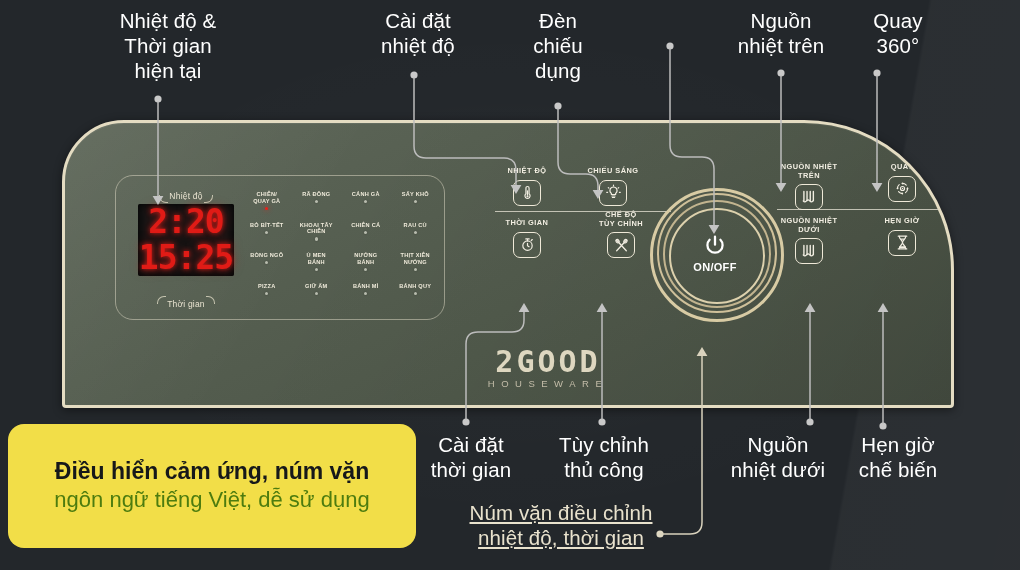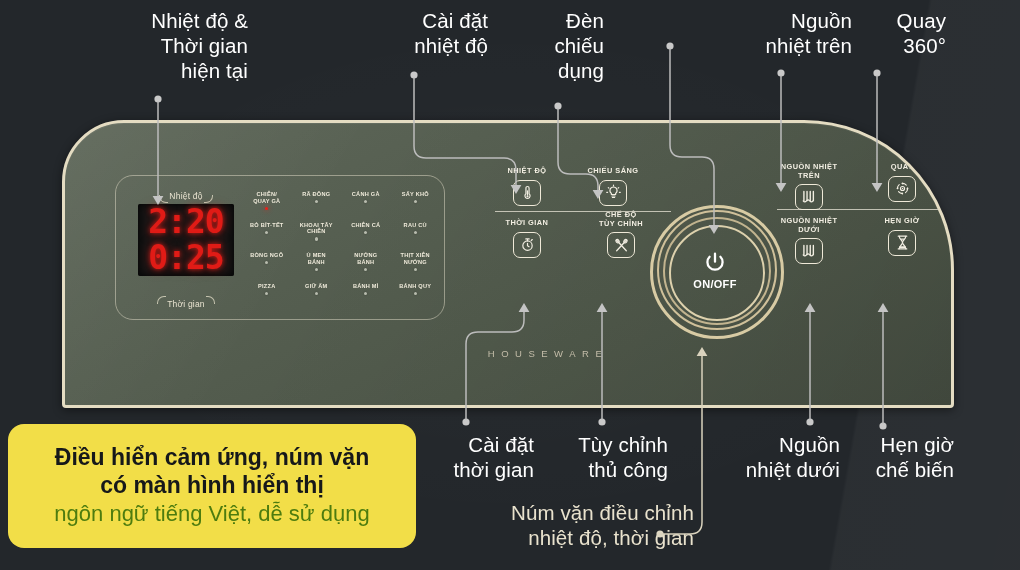--- a/index.html
+++ b/index.html
@@ -94,21 +94,21 @@
     line-height:8.6px;text-transform:uppercase;white-space:pre-line;margin-bottom:4px;
   }
   .key-btn{
     width:28px;height:26px;margin:0 auto;border:1.3px solid #efe9d8;border-radius:7px;
     display:flex;align-items:center;justify-content:center;box-sizing:border-box;
   }
   .key-btn svg{display:block;}
   .divider{position:absolute;height:1.2px;background:rgba(240,236,222,.72);}
 
   
-  .knob{position:absolute;left:650px;top:205px;width:128px;height:128px;}
+  .knob{position:absolute;left:650px;top:188px;width:128px;height:128px;}
   .ring{position:absolute;border-radius:50%;border-style:solid;}
   .r1{left:0;top:0;width:128px;height:128px;border-width:3px;border-color:#d8cba4;}
   .r2{left:7px;top:5px;width:116px;height:116px;border-width:2.4px;border-color:#cfc09a;}
   .r3{left:13px;top:12px;width:104px;height:104px;border-width:2px;border-color:#c2b48f;}
   .r4{left:19px;top:20px;width:92px;height:92px;border-width:2.6px;border-color:#ddd1ad;}
   .knob-core{
     position:absolute;left:22px;top:22px;width:86px;height:86px;border-radius:50%;
     display:flex;flex-direction:column;align-items:center;justify-content:center;gap:2px;
   }
   .pwr-ico{width:26px;height:26px;}
@@ -118,21 +118,21 @@
   .brand{position:absolute;left:388px;top:224px;width:190px;text-align:center;}
   .brand-1{
     font-size:30px;font-weight:700;letter-spacing:3px;color:#ded7c0;line-height:30px;
     font-family:"DejaVu Sans Mono","Liberation Mono",monospace;
   }
   .brand-2{font-size:9.5px;letter-spacing:6.5px;color:#c4bda9;margin-top:1px;}
 
   
   .callout{position:absolute;color:#ffffff;font-size:20.5px;line-height:25px;white-space:pre-line;letter-spacing:.1px;}
   .callout.cream{color:#e9e2cd;}
-  .c-center{text-align:right;}
+  .c-center{text-align:center;}
 
   
   .ybox{
     position:absolute;left:8px;top:424px;width:408px;height:124px;
     background:#f2de48;border-radius:16px;
     display:flex;flex-direction:column;align-items:center;justify-content:center;
     box-sizing:border-box;padding:4px 8px 6px;
   }
   .yb-1,.yb-2{font-size:23px;line-height:28px;font-weight:700;color:#16181a;text-align:center;}
   .yb-3{font-size:22px;line-height:29px;font-weight:400;color:#4d7c0f;text-align:center;}
@@ -159,21 +159,21 @@
     <div class="panel-sheen"></div>
 
     <div class="presets-box">
 
       <div class="lcd-wrap">
         <div class="lcd-cap top">
           <span class="brkt">Nhiệt độ</span>
         </div>
         <div class="lcd">
           <div class="lcd-line">2:20</div>
-          <div class="lcd-line">0:25</div>
+          <div class="lcd-line">15:25</div>
         </div>
         <div class="lcd-cap bot">
           <span class="brkt">Thời gian</span>
         </div>
       </div>
 
       <div class="preset-grid" id="preset-grid">
           <div class="preset">
             <div class="pl">CHIÊN/
 QUAY GÀ</div>
@@ -332,20 +332,21 @@
             <path d="M5.4 3.2c0 4.4 4.6 5.3 4.6 8.8 0 3.5-4.6 4.4-4.6 8.8"></path>
             <path d="M14.6 3.2c0 4.4-4.6 5.3-4.6 8.8 0 3.5 4.6 4.4 4.6 8.8"></path>
             <path d="M6.6 18.6h6.8" stroke-width="2.6"></path>
             <path d="M8.5 7.2h3" stroke-width="2"></path>
           </svg>
         </div>
       </div>
     </div>
 
     <div class="brand">
+      <div class="brand-1">2GOOD</div>
       <div class="brand-2">HOUSEWARE</div>
     </div>
   </div>
 
   <div class="knob">
     <div class="ring r1"></div>
     <div class="ring r2"></div>
     <div class="ring r3"></div>
     <div class="ring r4"></div>
     <div class="knob-core">
@@ -371,26 +372,25 @@
 360°</div>
 
   <div class="callout c-center" style="left:408px;top:432px;width:126px;">Cài đặt
 thời gian</div>
   <div class="callout c-center" style="left:540px;top:432px;width:128px;">Tùy chỉnh
 thủ công</div>
   <div class="callout c-center" style="left:716px;top:432px;width:124px;">Nguồn
 nhiệt dưới</div>
   <div class="callout c-center" style="left:842px;top:432px;width:112px;">Hẹn giờ
 chế biến</div>
-  <div class="callout cream c-center" style="left:428px;top:500px;width:266px;">Núm vặn điều chỉnh
+  <div class="callout cream c-center" style="left:428px;top:500px;width:266px;text-decoration:underline;">Núm vặn điều chỉnh
 nhiệt độ, thời gian</div>
 
   <div class="ybox">
     <div class="yb-1">Điều hiển cảm ứng, núm vặn</div>
-    <div class="yb-2">có màn hình hiển thị</div>
     <div class="yb-3">ngôn ngữ tiếng Việt, dễ sử dụng</div>
   </div>
 
   <svg id="links">
 
     <circle class="lkdot" cx="158" cy="99" r="3.6"></circle>
     <path class="lk" d="M158 102 L158 196"></path>
     <path class="lkarrow" d="M152.6 196 L163.4 196 L158 205 Z"></path>
 
     <circle class="lkdot" cx="414" cy="75" r="3.6"></circle>

